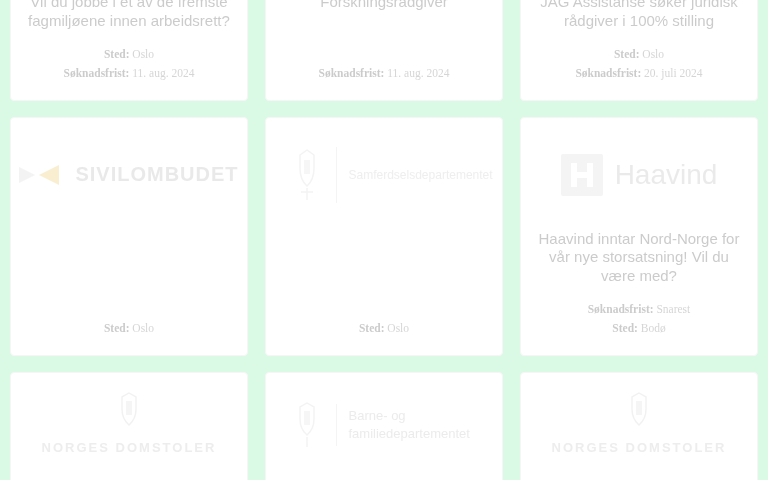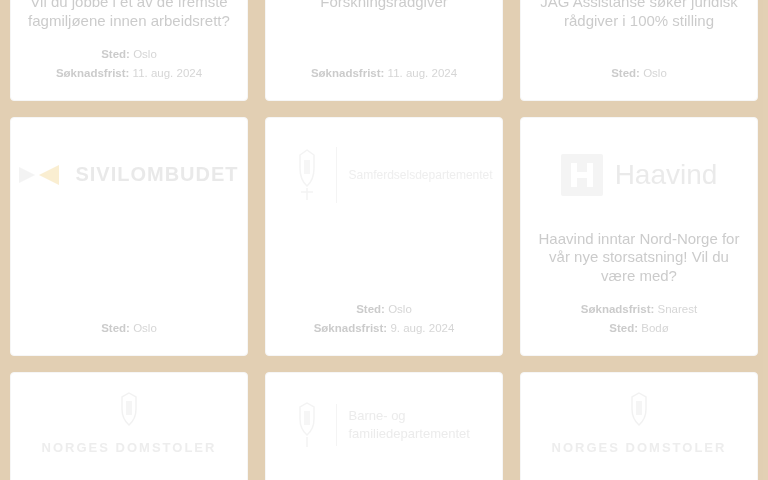--- a/index.html
+++ b/index.html
@@ -6,21 +6,21 @@
   html, body {
     margin: 0; padding: 0;
     width: 768px; height: 480px;
     background: #ffffff;
     font-family: "Liberation Sans", sans-serif;
     overflow: hidden;
   }
   #page {
     position: relative;
     width: 768px; height: 480px;
-    background: #a16207;
+    background: #86efac;
     
     opacity: 0.30;
   }
   .grid {
     position: absolute;
     left: 10px;
     top: -72px;
     width: 748px;
     display: grid;
     grid-template-columns: repeat(3, 238px);
@@ -55,21 +55,21 @@
     margin-top: auto;
     padding-top: 14px;
     font-size: 11.5px;
     color: #777;
     line-height: 1.7;
   }
   .card-meta .lbl {
     font-weight: bold;
     color: #555;
   }
-  .meta-row { white-space: nowrap; }
+  .meta-row { white-space: nowrap; font-family: Liberation Serif, serif; }
 
   
   .logo-sivilombudet { display: flex; align-items: center; gap: 10px; }
   .logo-sivilombudet .mark { position: relative; width: 46px; height: 22px; }
   .logo-sivilombudet .mark .tri-l {
     position: absolute; left: 0; top: 3px;
     width: 0; height: 0;
     border-top: 8px solid transparent;
     border-bottom: 8px solid transparent;
     border-left: 16px solid #d8d8d8;
@@ -146,20 +146,24 @@
       </div>
     </div>
 
     <div class="card" style="padding-top:60px;">
       <div class="card-title">JAG Assistanse søker juridisk rådgiver i 100% stilling</div>
       <div class="card-meta">
         <div class="meta-row">
           <span class="lbl">Sted:</span>
           <span>Oslo</span>
         </div>
+        <div class="meta-row">
+          <span class="lbl">Søknadsfrist:</span>
+          <span>20. juli 2024</span>
+        </div>
       </div>
     </div>
 
     <div class="card">
       <div class="card-logo">
         <div class="logo-sivilombudet">
           <span class="mark">
             <span class="tri-l"></span>
               <span class="tri-r"></span>
           </span>
@@ -187,24 +191,20 @@
           </span>
           <span class="divider"></span>
           <span class="dep-name">Samferdselsdepartementet</span>
         </div>
       </div>
       <div class="card-meta">
         <div class="meta-row">
           <span class="lbl">Sted:</span>
           <span>Oslo</span>
         </div>
-        <div class="meta-row">
-          <span class="lbl">Søknadsfrist:</span>
-          <span>9. aug. 2024</span>
-        </div>
       </div>
     </div>
 
     <div class="card">
       <div class="card-logo">
         <div class="logo-haavind">
           <span class="hmark">
               <span class="hbar"></span>
             </span>
           <span class="word">Haavind</span>

